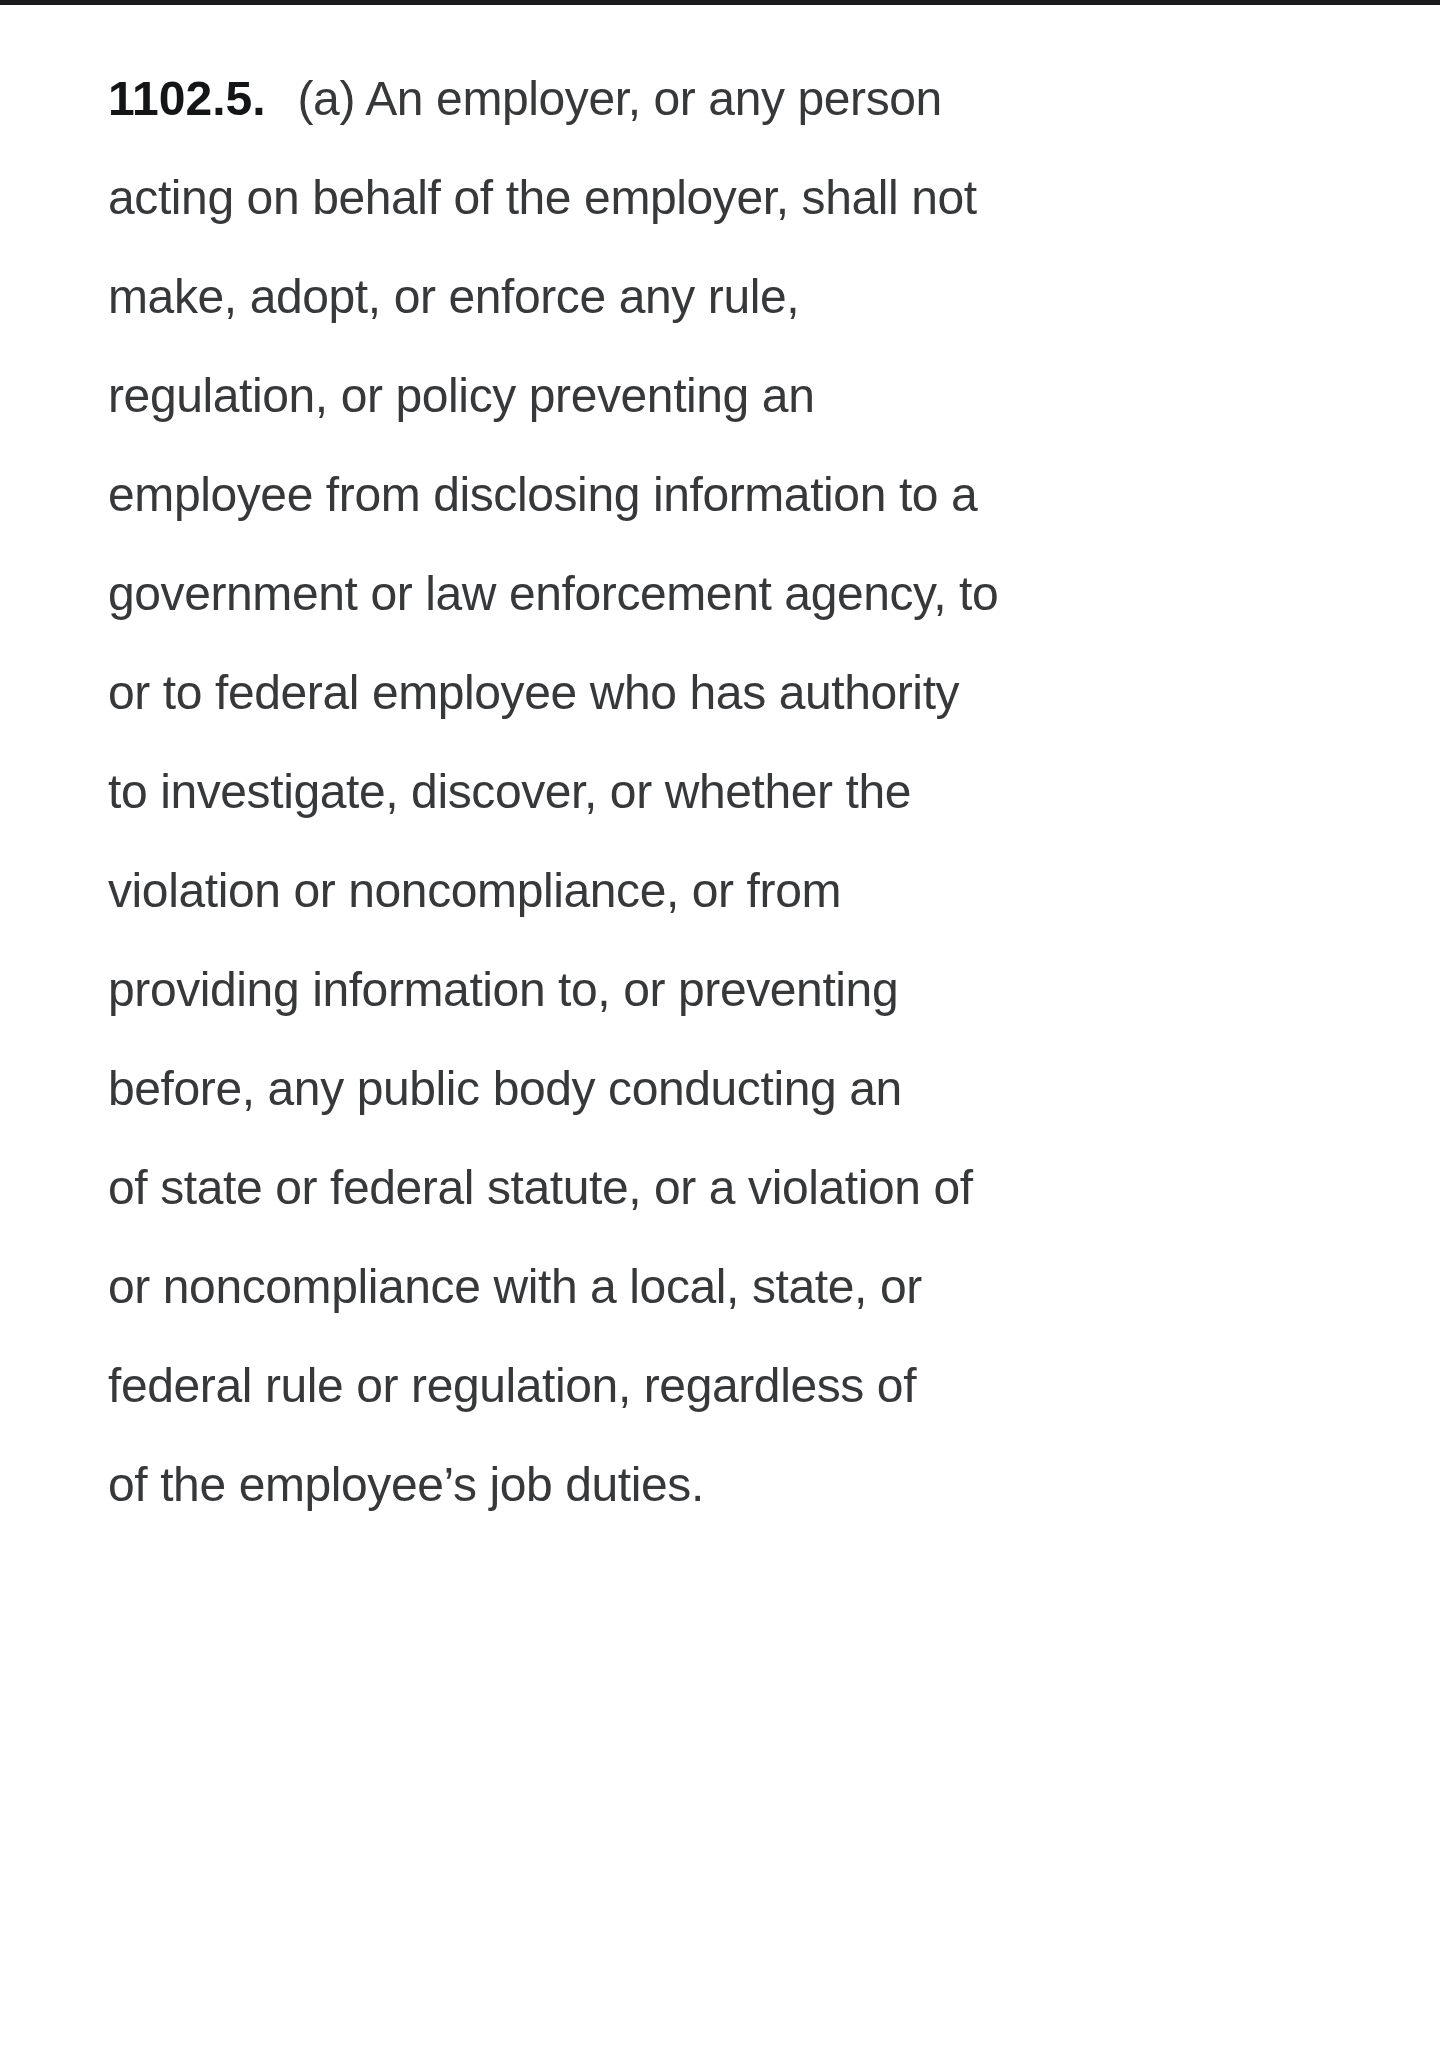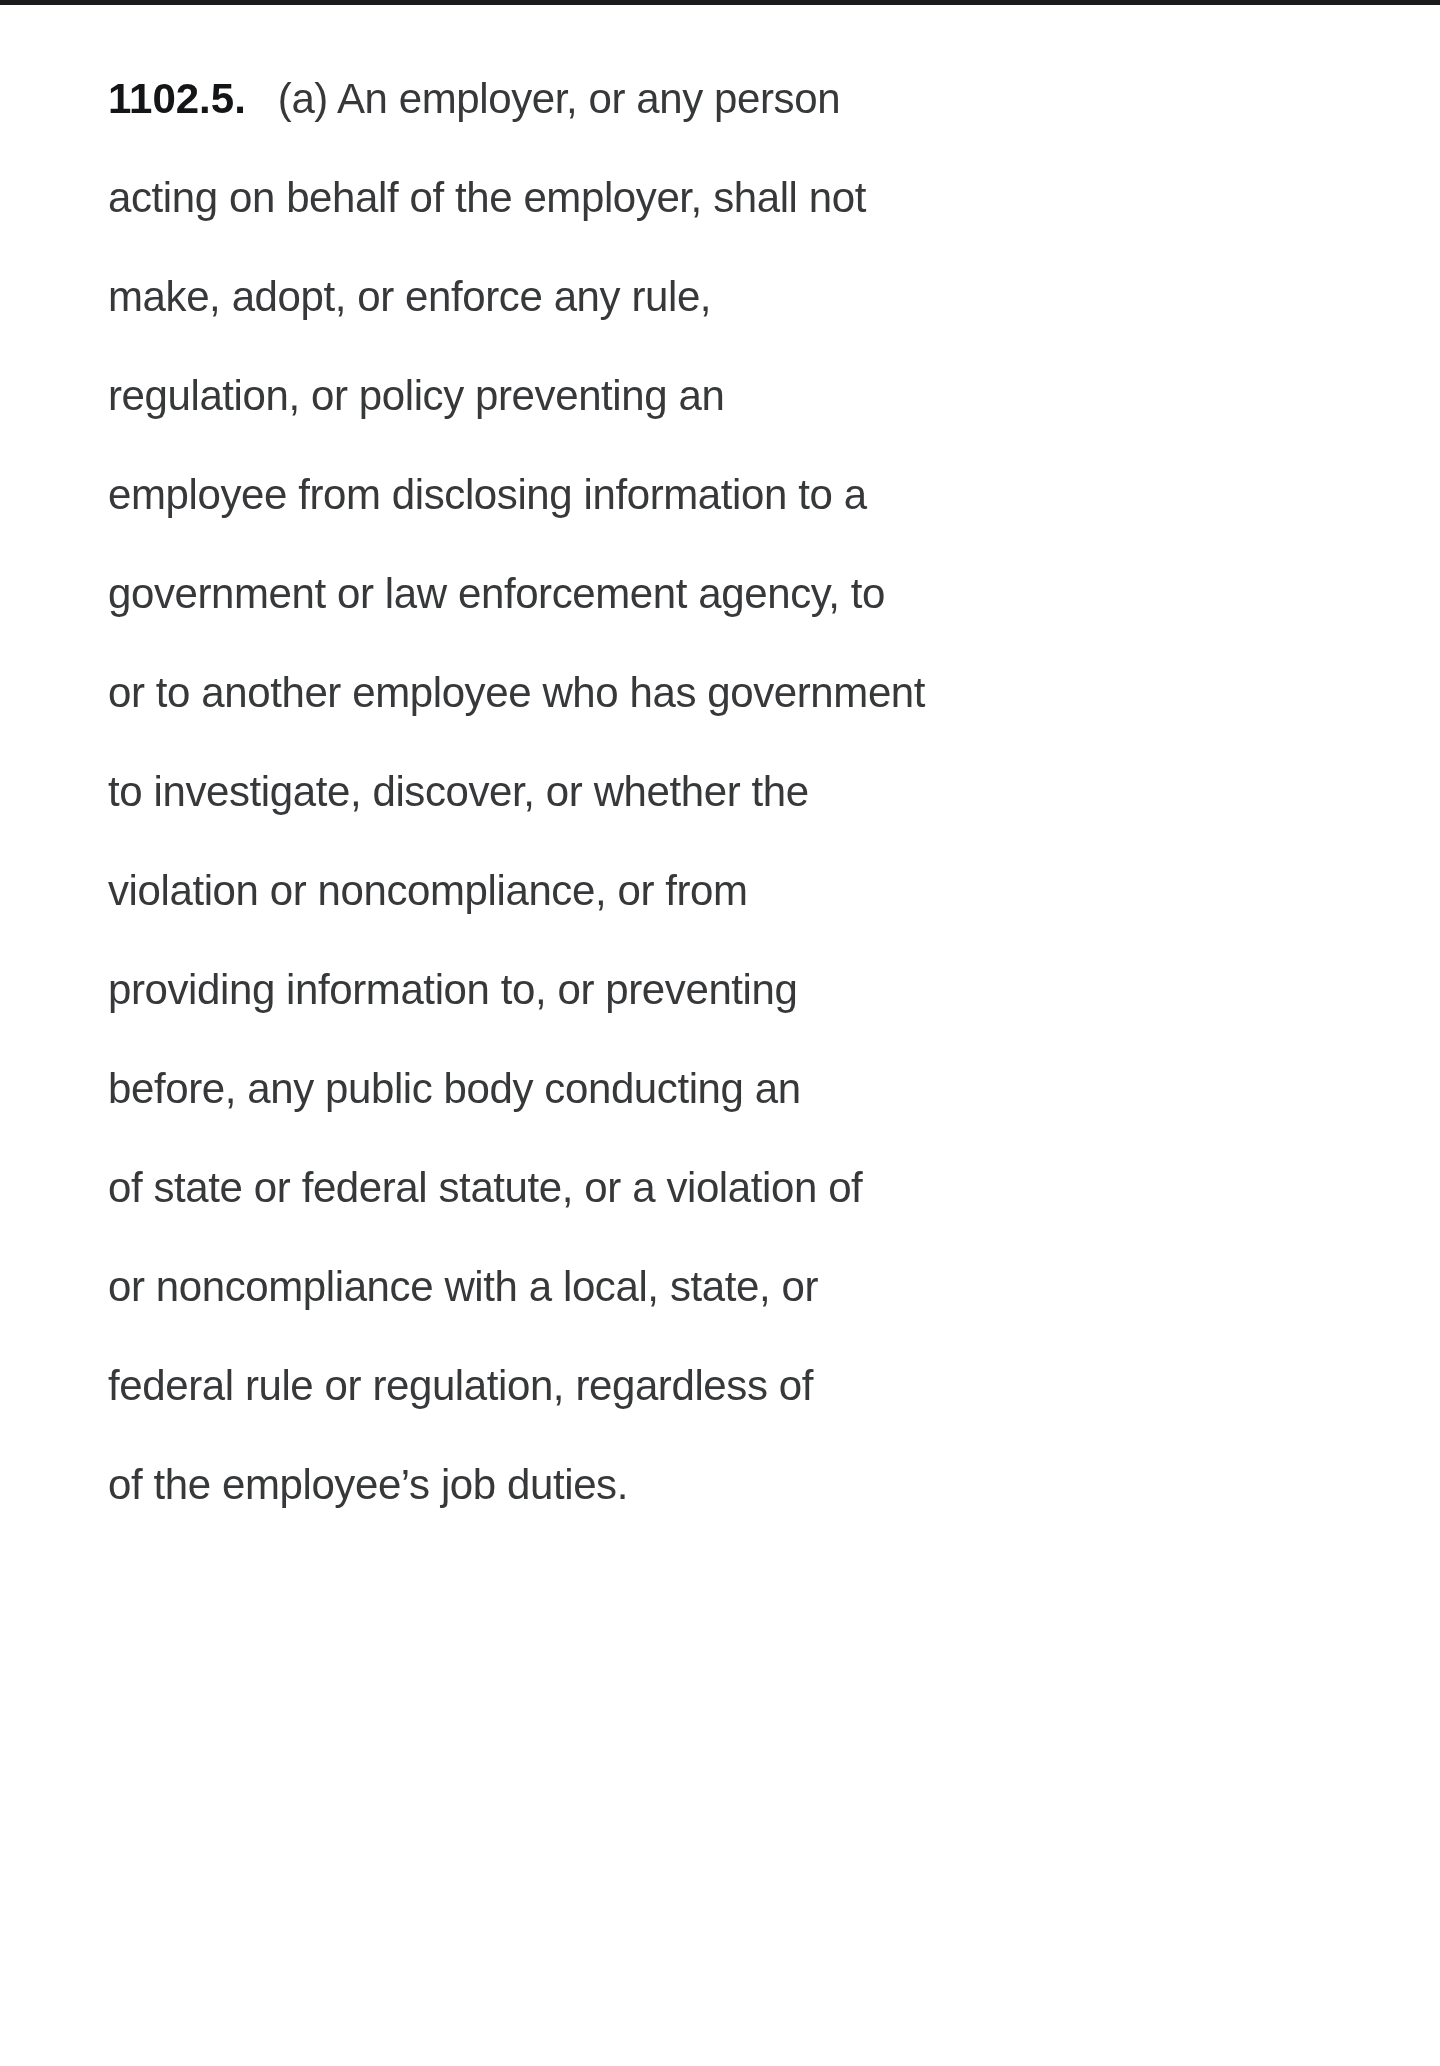--- a/index.html
+++ b/index.html
@@ -24,21 +24,21 @@
   }
   .statute-body {
     position: absolute;
     top: 5px;
     left: 0;
     width: 1440px;
     box-sizing: border-box;
     padding: 44px 4px 0 108px;
   }
   .text-line {
-    font-size: 42px;
+    font-size: 48px;
     line-height: 99px;
     letter-spacing: -0.4px;
     color: #37383a;
     white-space: nowrap;
     font-weight: 400;
   }
   .section-number {
     font-weight: 700;
     color: #141517;
     margin-right: 32px;
@@ -52,21 +52,21 @@
 
 <div class="statute-body">
   <div class="text-line">
     <span class="section-number">1102.5.</span><span>(a) An employer, or any person</span>
   </div>
   <div class="text-line">acting on behalf of the employer, shall not</div>
   <div class="text-line">make, adopt, or enforce any rule,</div>
   <div class="text-line">regulation, or policy preventing an</div>
   <div class="text-line">employee from disclosing information to a</div>
   <div class="text-line">government or law enforcement agency, to</div>
-  <div class="text-line">or to another employee who has government</div>
+  <div class="text-line">or to federal employee who has authority</div>
   <div class="text-line">to investigate, discover, or whether the</div>
   <div class="text-line">violation or noncompliance, or from</div>
   <div class="text-line">providing information to, or preventing</div>
   <div class="text-line">before, any public body conducting an</div>
   <div class="text-line">of state or federal statute, or a violation of</div>
   <div class="text-line">or noncompliance with a local, state, or</div>
   <div class="text-line">federal rule or regulation, regardless of</div>
   <div class="text-line">of the employee’s job duties.</div>
 </div>
 

